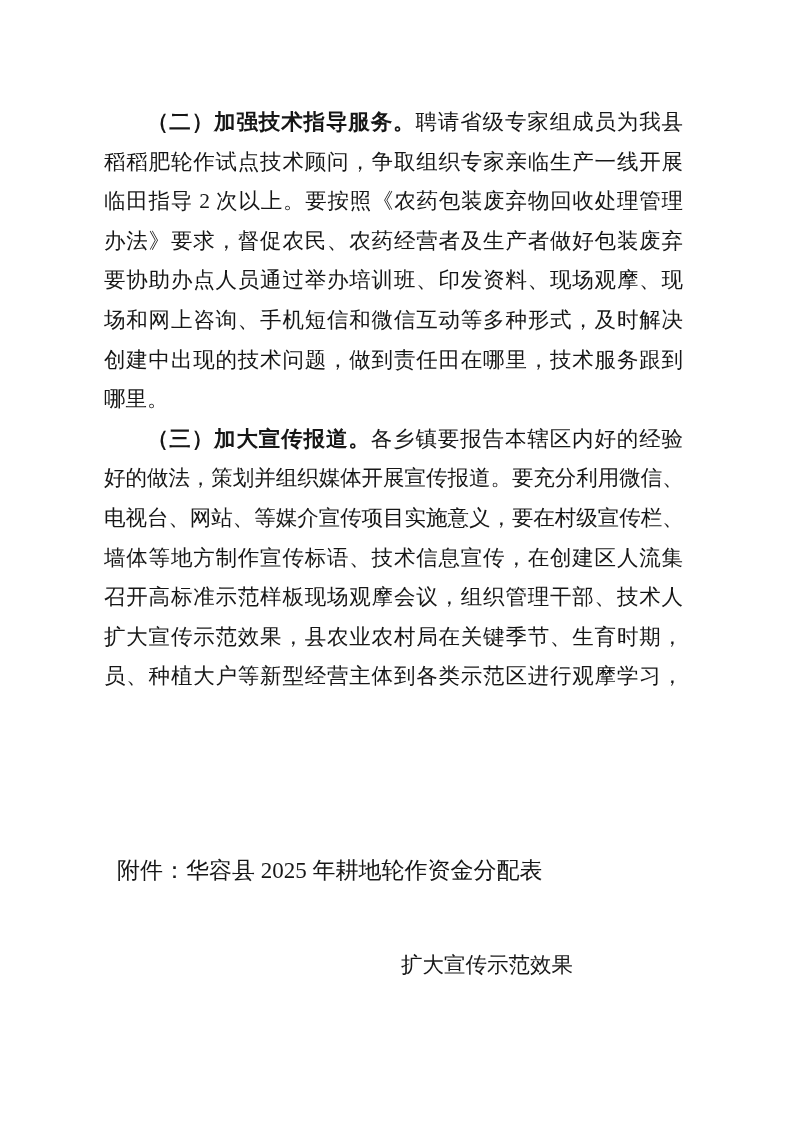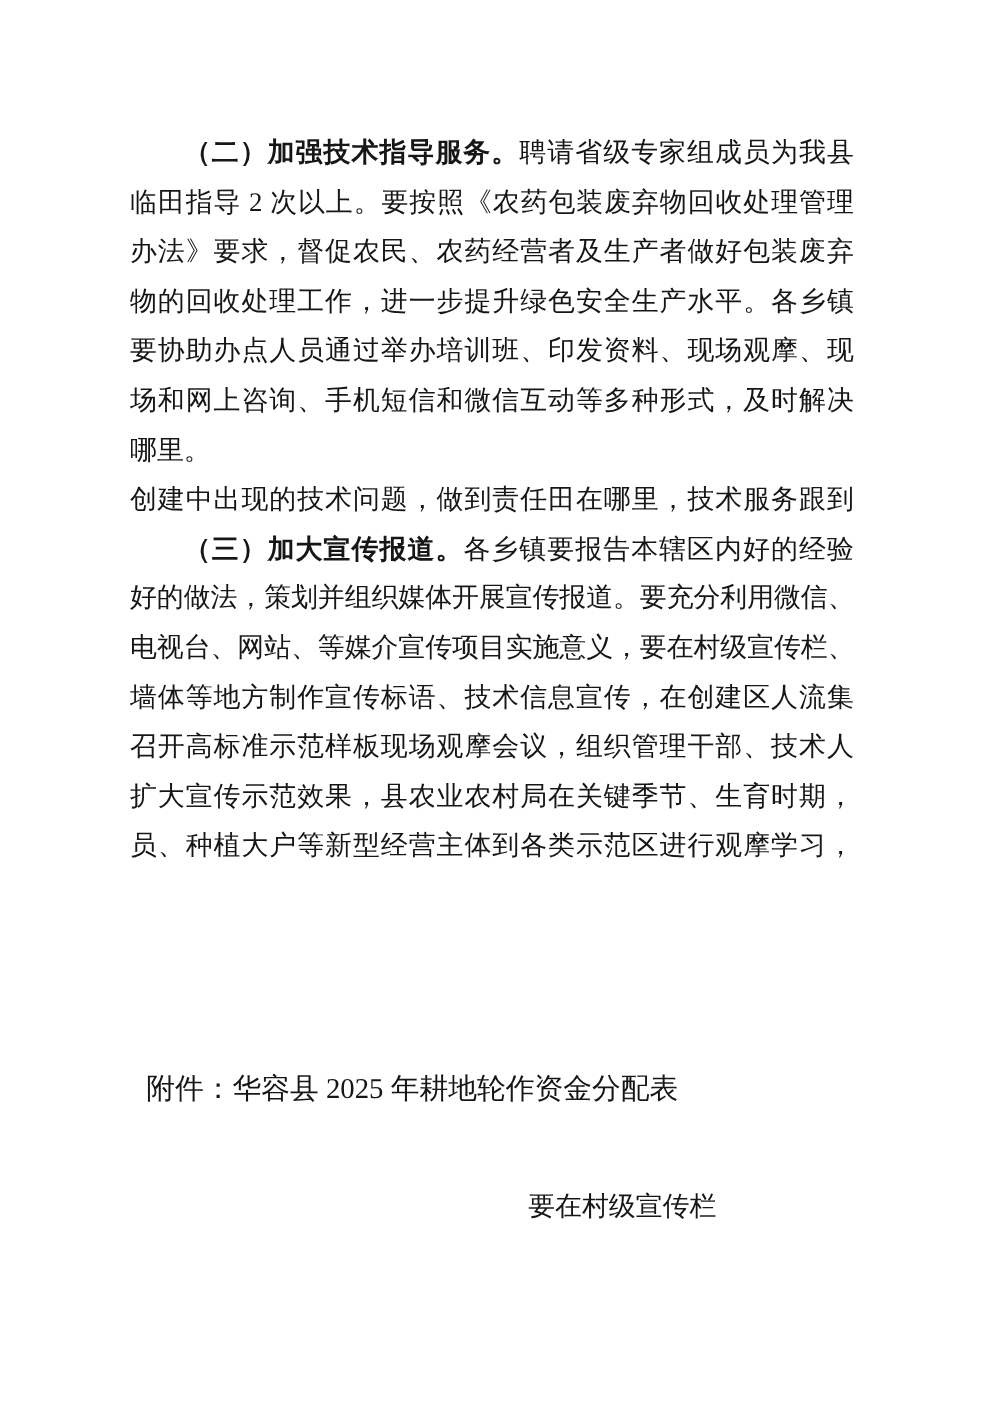--- a/index.html
+++ b/index.html
@@ -66,37 +66,37 @@
   }
 </style>
 </head>
 <body>
 
 <div class="page">
 
   <div class="body-text">
 
     <div class="line indent"><b>（二）加强技术指导服务。</b><span>聘请省级专家组成员为我县</span></div>
+    <div class="line"><span>稻稻肥轮作试点技术顾问，争取组织专家亲临生产一线开展</span></div>
     <div class="line"><span>临田指导 2 次以上。要按照《农药包装废弃物回收处理管理</span></div>
     <div class="line"><span>办法》要求，督促农民、农药经营者及生产者做好包装废弃</span></div>
-    <div class="line"><span>物的回收处理工作，进一步提升绿色安全生产水平。各乡镇</span></div>
     <div class="line"><span>要协助办点人员通过举办培训班、印发资料、现场观摩、现</span></div>
     <div class="line"><span>场和网上咨询、手机短信和微信互动等多种形式，及时解决</span></div>
+    <div class="line"><span>创建中出现的技术问题，做到责任田在哪里，技术服务跟到</span></div>
     <div class="line lastline"><span>哪里。</span></div>
-    <div class="line"><span>创建中出现的技术问题，做到责任田在哪里，技术服务跟到</span></div>
 
     <div class="line indent"><b>（三）加大宣传报道。</b><span>各乡镇要报告本辖区内好的经验</span></div>
     <div class="line compress"><span>好的做法，策划并组织媒体开展宣传报道。要充分利用微信、</span></div>
     <div class="line compress"><span>电视台、网站、等媒介宣传项目实施意义，要在村级宣传栏、</span></div>
     <div class="line"><span>墙体等地方制作宣传标语、技术信息宣传，在创建区人流集</span></div>
     <div class="line"><span>召开高标准示范样板现场观摩会议，组织管理干部、技术人</span></div>
     <div class="line"><span>扩大宣传示范效果，县农业农村局在关键季节、生育时期，</span></div>
     <div class="line"><span>员、种植大户等新型经营主体到各类示范区进行观摩学习，</span></div>
 
   </div>
 
   <div class="attachment-line">附件：华容县 2025 年耕地轮作资金分配表</div>
 
   <div class="signature-block">
-    <div class="sig-line">要在村级宣传栏</div>
+    <div class="sig-line">扩大宣传示范效果</div>
   </div>
 
 </div>
 
 </body></html>

